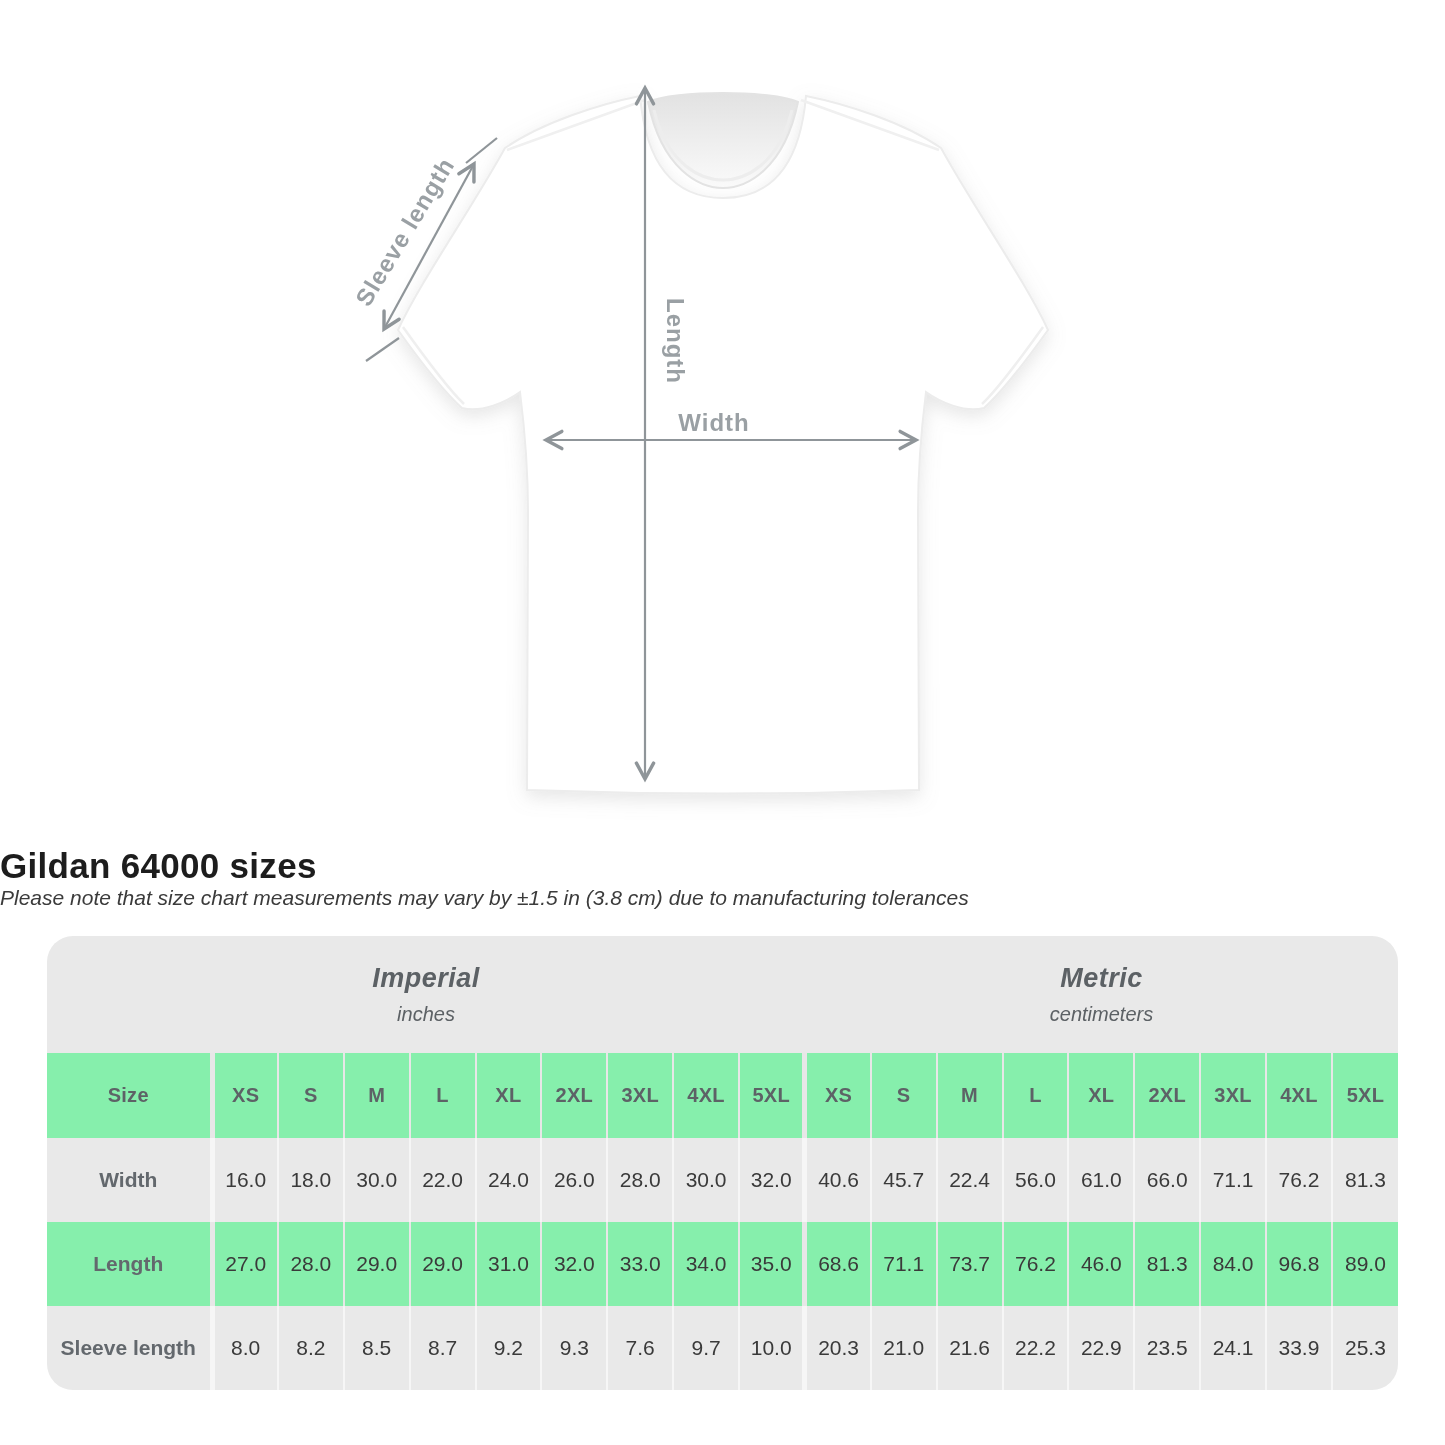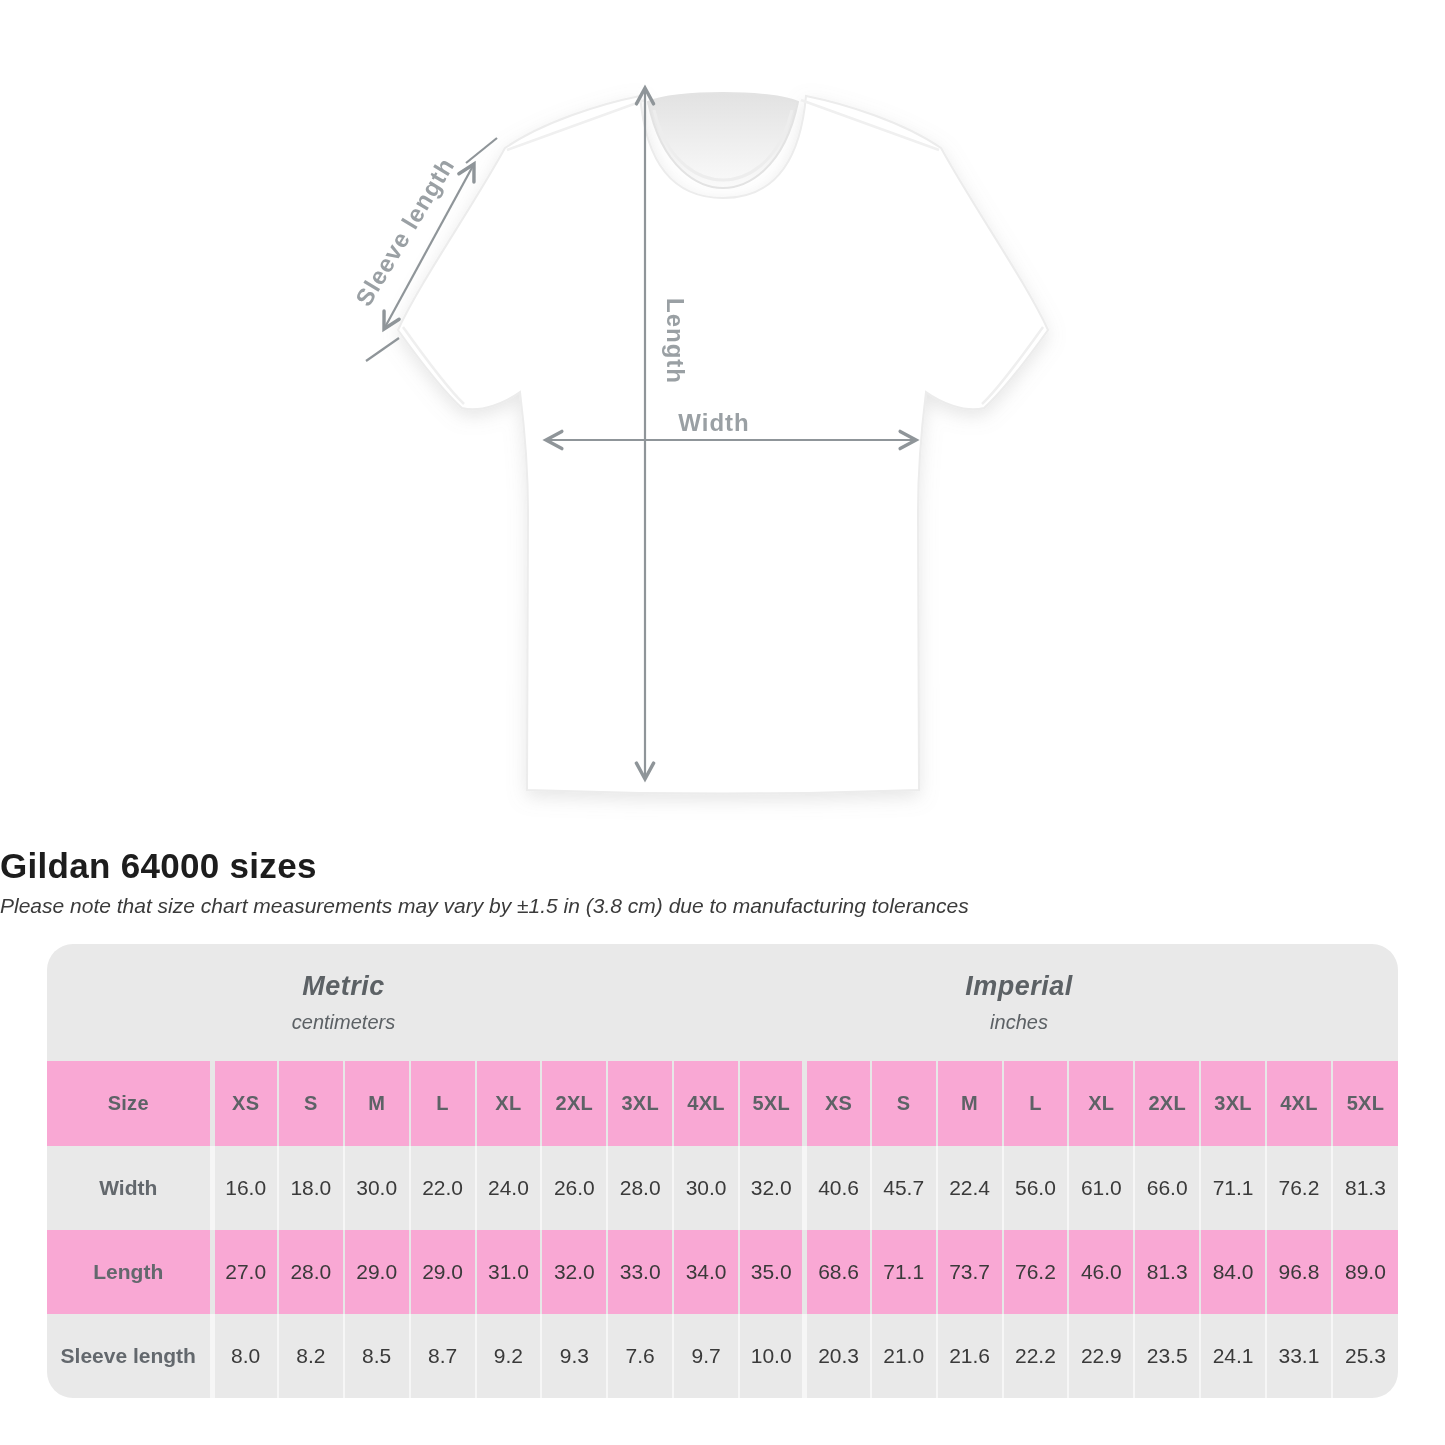--- a/index.html
+++ b/index.html
@@ -13,21 +13,21 @@
   .shirt-section { position:relative; width:1445px; height:830px; }
   .shirt-section svg { display:block; }
 
   .title-block { text-align:left; }
   .page-title {
     margin-top:16px;
     font-size:35px; font-weight:bold; color:#1d1d1d;
     letter-spacing:.3px;
   }
   .page-subtitle {
-    margin-top:8px;
+    margin-top:0;
     font-size:21px; font-style:italic; color:#3b3b3b;
   }
 
   .size-table-wrap {
     margin:26px auto 0;
     width:1351px;
     border-radius:26px;
     overflow:hidden;
   }
   .group-band { display:flex; background:#e9e9e9; height:117px; }
@@ -42,21 +42,21 @@
     color:#5c6165; letter-spacing:.5px;
   }
   .group-unit { font-size:20px; font-style:italic; color:#5c6165; }
 
   table { width:100%; border-collapse:collapse; table-layout:fixed; }
   col.c-label { width:165px; }
   th, td { text-align:center; vertical-align:middle; padding:0; }
   thead tr { height:85px; background:#ffffff; }
   tbody tr { height:84px; }
   tr.gray  { background:#e9e9e9; }
-  tr.white { background:#f9a8d4; }
+  tr.white { background:#86efac; }
 
   .sizecell { border-left:2px solid #e7e7e7; }
   tr.gray .sizecell { border-left-color:#f6f6f6; }
   .thick { border-left-width:5px; }
 
   thead th { font-size:20px; font-weight:bold; color:#5d6266; letter-spacing:.3px; }
   .row-label { font-size:21px; font-weight:bold; color:#63686d; }
   tbody td { font-size:21px; color:#3a3a3a; }
 </style>
 </head>
@@ -126,27 +126,27 @@
   </svg>
 </div>
 
 <div class="title-block">
   <h1 class="page-title">Gildan 64000 sizes</h1>
   <p class="page-subtitle">Please note that size chart measurements may vary by ±1.5 in (3.8 cm) due to manufacturing tolerances</p>
 </div>
 
 <div class="size-table-wrap">
   <div class="group-band">
+    <div class="group group-imperial">
+      <div class="group-title">Imperial</div>
+      <div class="group-unit">inches</div>
+    </div>
     <div class="group group-metric">
       <div class="group-title">Metric</div>
       <div class="group-unit">centimeters</div>
-    </div>
-    <div class="group group-imperial">
-      <div class="group-title">Imperial</div>
-      <div class="group-unit">inches</div>
     </div>
   </div>
 
   <table>
     <colgroup>
       <col class="c-label">
       <col>
         <col>
         <col>
         <col>
@@ -242,18 +242,18 @@
         <td class="sizecell">7.6</td>
         <td class="sizecell">9.7</td>
         <td class="sizecell">10.0</td>
         <td class="sizecell thick">20.3</td>
         <td class="sizecell">21.0</td>
         <td class="sizecell">21.6</td>
         <td class="sizecell">22.2</td>
         <td class="sizecell">22.9</td>
         <td class="sizecell">23.5</td>
         <td class="sizecell">24.1</td>
-        <td class="sizecell">33.1</td>
+        <td class="sizecell">33.9</td>
         <td class="sizecell">25.3</td>
       </tr>
     </tbody>
   </table>
 </div>
 
 </body></html>

